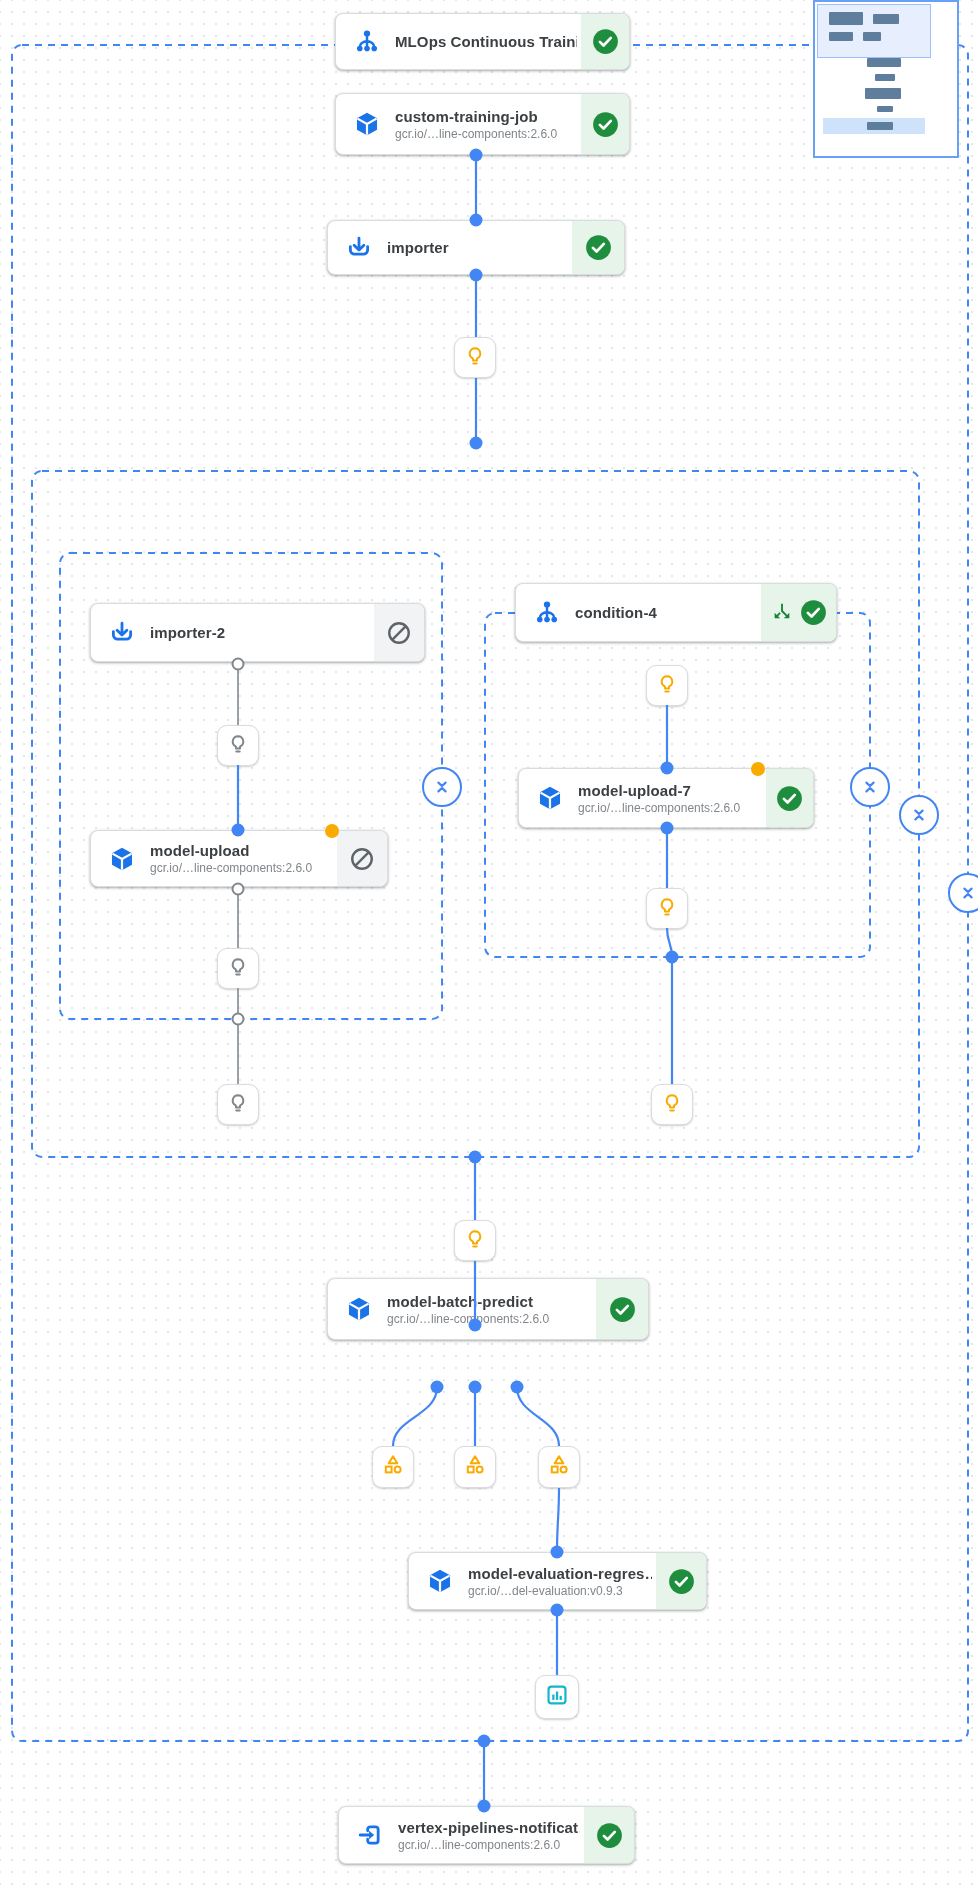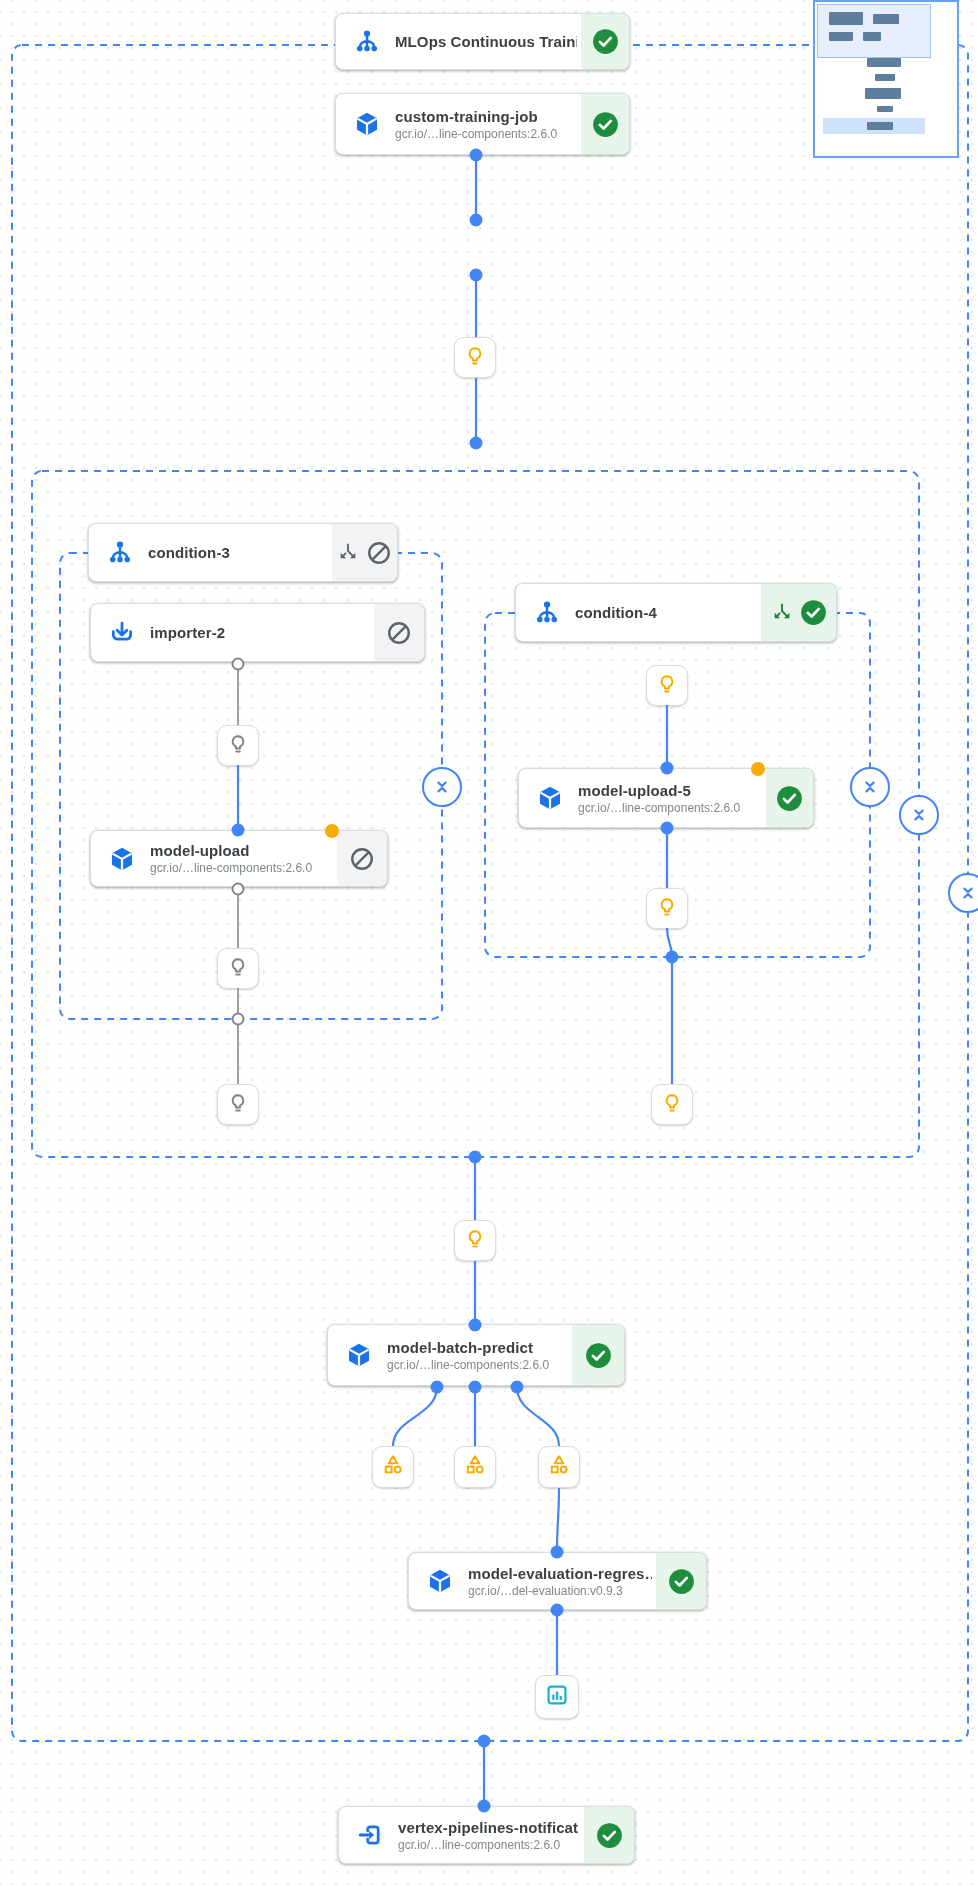--- a/index.html
+++ b/index.html
@@ -145,40 +145,37 @@
       <div class="ntitle">custom-training-job</div>
       <div class="nsub">gcr.io/…line-components:2.6.0</div>
     </div>
     <div class="nstatus green" style="width:48px">
       <svg viewBox="0 0 24 24" width="27" height="27">
           <use href="#sym-check"></use>
         </svg>
     </div>
   </div>
 
-
-
-  <div class="node" style="left:88px;top:523px;width:310px;height:59px">
-    <span class="nicon c-blue">
-        <svg viewBox="0 0 24 24" width="28" height="28">
-          <use href="#sym-condition"></use>
-        </svg>
-      </span>
-    <div class="ntext">
-      <div class="ntitle">condition-3</div>
-    </div>
-    <div class="nstatus gray" style="width:65px">
-      <span class="c-dkgray"><svg viewBox="0 0 24 24" width="22" height="22">
-            <use href="#sym-split"></use>
-          </svg></span>
-      <svg viewBox="0 0 24 24" width="26" height="26">
-          <use href="#sym-blocked"></use>
-        </svg>
-    </div>
-  </div>
+  <div class="node" style="left:327px;top:220px;width:298px;height:55px">
+    <span class="nicon c-blue">
+        <svg viewBox="0 0 24 24" width="28" height="28">
+          <use href="#sym-importer"></use>
+        </svg>
+      </span>
+    <div class="ntext">
+      <div class="ntitle">importer</div>
+    </div>
+    <div class="nstatus green" style="width:52px">
+      <svg viewBox="0 0 24 24" width="27" height="27">
+          <use href="#sym-check"></use>
+        </svg>
+    </div>
+  </div>
+
+
 
   <div class="node" style="left:90px;top:603px;width:335px;height:59px">
     <span class="nicon c-blue">
         <svg viewBox="0 0 24 24" width="28" height="28">
           <use href="#sym-importer"></use>
         </svg>
       </span>
     <div class="ntext">
       <div class="ntitle">importer-2</div>
     </div>
@@ -227,31 +224,31 @@
   </div>
 
   <div class="node" style="left:518px;top:768px;width:296px;height:60px">
     <span class="odot" style="left:232px"></span>
     <span class="nicon c-blue">
         <svg viewBox="0 0 24 24" width="28" height="28">
           <use href="#sym-cube"></use>
         </svg>
       </span>
     <div class="ntext">
-      <div class="ntitle">model-upload-5</div>
+      <div class="ntitle">model-upload-7</div>
       <div class="nsub">gcr.io/…line-components:2.6.0</div>
     </div>
     <div class="nstatus green" style="width:47px">
       <svg viewBox="0 0 24 24" width="27" height="27">
           <use href="#sym-check"></use>
         </svg>
     </div>
   </div>
 
-  <div class="node" style="left:327px;top:1324px;width:298px;height:62px">
+  <div class="node" style="left:327px;top:1278px;width:322px;height:62px">
     <span class="nicon c-blue">
         <svg viewBox="0 0 24 24" width="28" height="28">
           <use href="#sym-cube"></use>
         </svg>
       </span>
     <div class="ntext">
       <div class="ntitle">model-batch-predict</div>
       <div class="nsub">gcr.io/…line-components:2.6.0</div>
     </div>
     <div class="nstatus green" style="width:52px">

